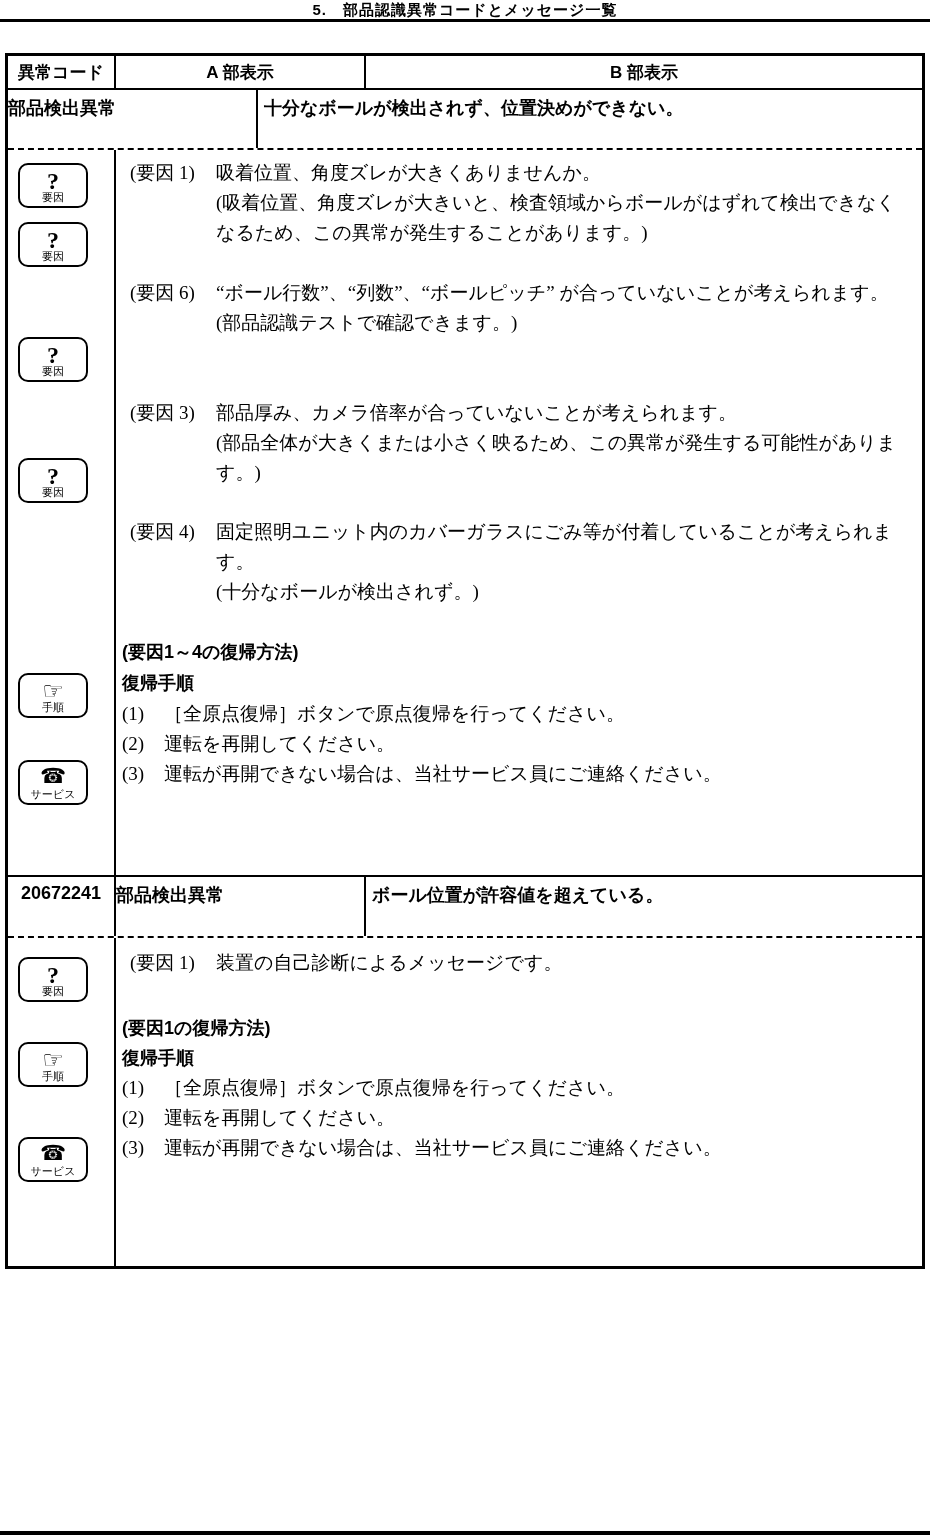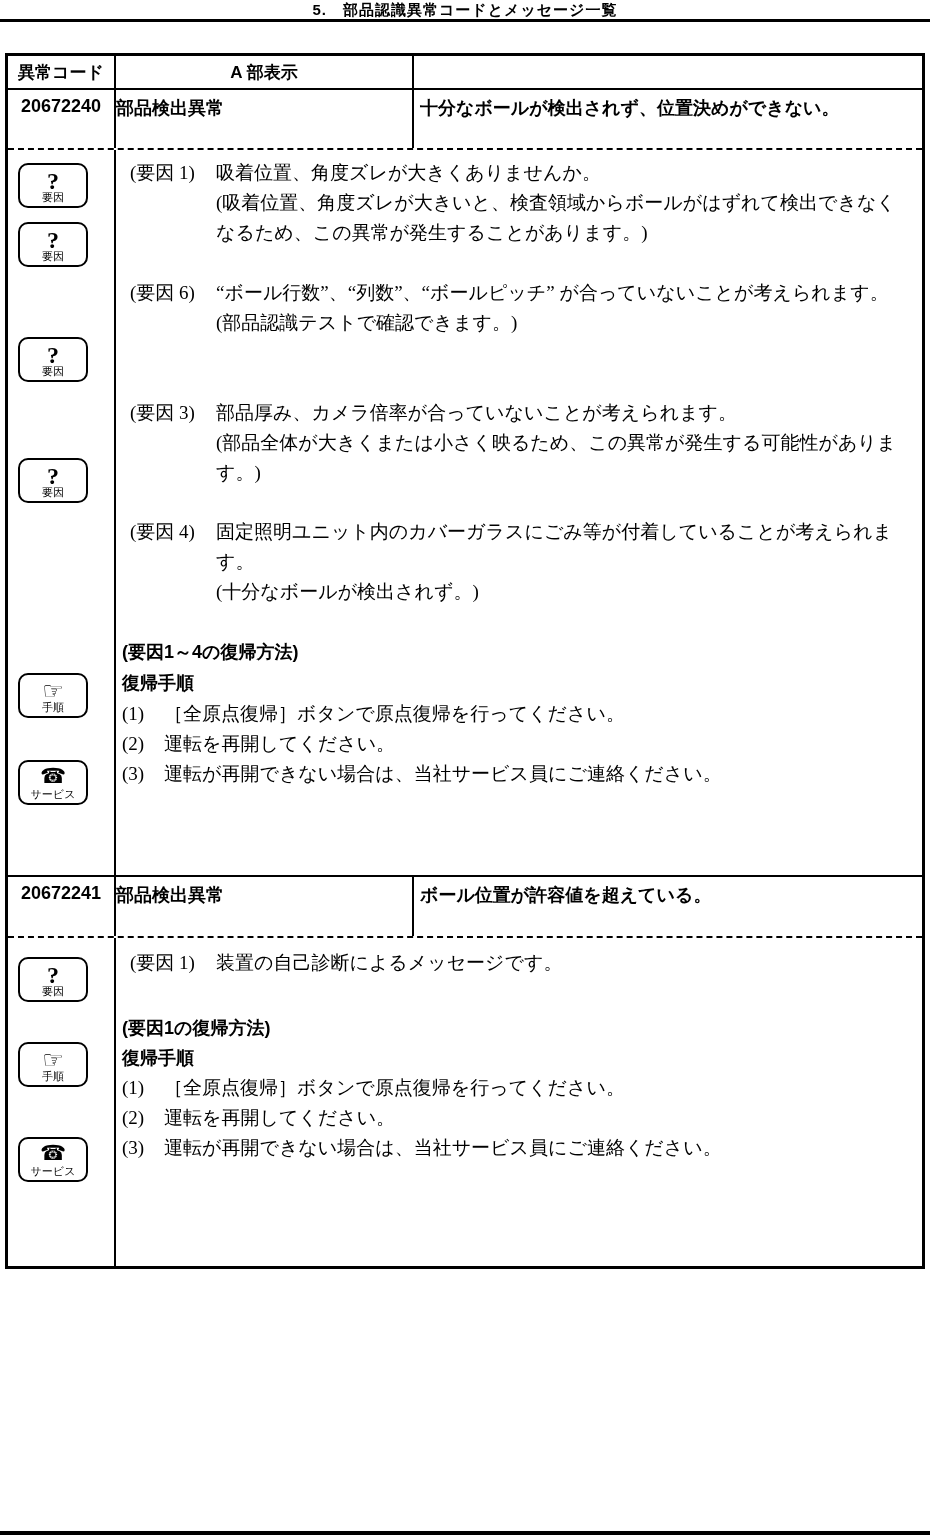--- a/index.html
+++ b/index.html
@@ -17,21 +17,21 @@
   .top-rule { position:absolute; top:19px; left:0; width:930px; height:3px; background:#000; }
   .bottom-rule { position:absolute; top:1531px; left:0; width:930px; height:4px; background:#000; }
 
   .err-table {
     position:absolute; left:5px; top:53px; width:920px; height:1216px;
     border:3px solid #000; box-sizing:border-box;
     display:flex; flex-direction:column;
   }
   .t-row { display:flex; box-sizing:border-box; position:relative; }
   .c1 { width:108px; box-sizing:border-box; border-right:2px solid #000; }
-  .c2 { width:298px; box-sizing:border-box; border-right:2px solid #000; }
+  .c2 { width:250px; box-sizing:border-box; border-right:2px solid #000; }
   .c3 { flex:1; box-sizing:border-box; }
 
   .header-row { height:34px; border-bottom:2px solid #000;
     font:bold 17px "Liberation Sans","DejaVu Sans",sans-serif; }
   .header-row > div { display:flex; align-items:center; justify-content:center; }
 
   .code-row { border-bottom:2px dashed #000;
     font:bold 18px "Liberation Sans","DejaVu Sans",sans-serif; }
   .code-row .c1 { text-align:center; padding-top:6px; }
   .code-row .c2 { padding:6px 4px 0 0; }
@@ -78,24 +78,24 @@
 <body>
 
 <div class="page-title">5.　部品認識異常コードとメッセージ一覧</div>
 <div class="top-rule"></div>
 
 <div class="err-table">
 
   <div class="t-row header-row">
     <div class="c1">異常コード</div>
     <div class="c2">A 部表示</div>
+    <div class="c3">B 部表示</div>
   </div>
 
   <div class="t-row code-row" id="row1-code">
-    <div class="c1">20672240</div>
     <div class="c2">部品検出異常</div>
     <div class="c3">十分なボールが検出されず、位置決めができない。</div>
   </div>
 
   <div class="t-row" id="row1-body">
     <div class="body-left">
       <div class="icon cause-icon" style="top:13px">
         <div class="glyph">?</div>
         <div class="lbl">要因</div>
       </div>

